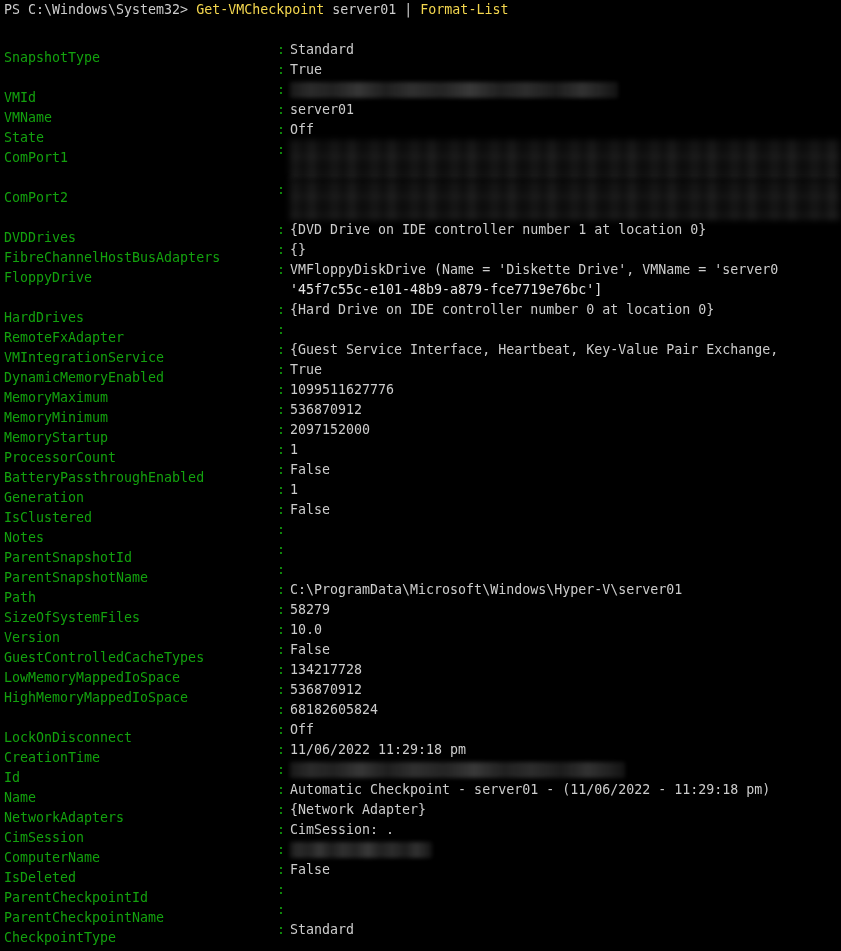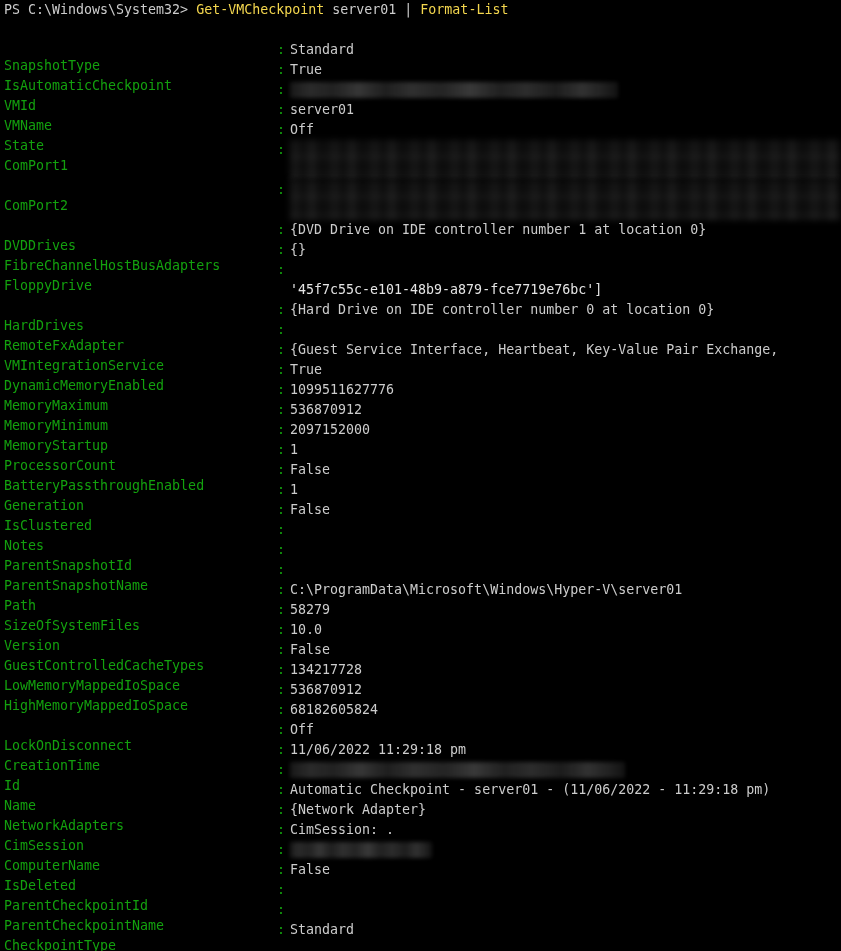--- a/index.html
+++ b/index.html
@@ -39,21 +39,21 @@
   .pipe { color: #cccccc; }
 
   .row {
     position: relative;
     height: 20px;
     white-space: pre;
   }
   .pname {
     position: absolute;
     left: 4px;
-    top: 16px;
+    top: 8px;
     color: #13a10e;
   }
   .colon {
     position: absolute;
     left: 277px;
     top: 0;
     color: #13a10e;
   }
   .pval {
     position: absolute;
@@ -104,29 +104,29 @@
 <body>
 
 <div id="terminal">
 
   <div class="line prompt-line"><span class="prompt-path">PS C:\Windows\System32&gt;</span><span> </span><span class="cmdlet">Get-VMCheckpoint</span><span> </span><span class="arg">server01</span><span> </span><span class="pipe">|</span><span> </span><span class="cmdlet">Format-List</span></div>
 
   <div class="blank"></div>
 
   <div id="rows">
       <div class="row"><span class="pname">SnapshotType</span><span class="colon">:</span><span class="pval">Standard</span></div>
-      <div class="row"><span class="pname">IsAutomaticCheckpoint</span><span class="colon">:</span><span class="pval">True</span></div>
+      <div class="row"><span class="colon">:</span><span class="pval">True</span></div>
       <div class="row"><span class="pname">VMId</span><span class="colon">:</span><span class="redact" style="left: 290px; width: 328px;"></span></div>
       <div class="row"><span class="pname">VMName</span><span class="colon">:</span><span class="pval">server01</span></div>
       <div class="row"><span class="pname">State</span><span class="colon">:</span><span class="pval">Off</span></div>
       <div class="row" style="height: 40px;"><span class="pname">ComPort1</span><span class="colon">:</span><div class="blurblock" style="left: 290px; top: 0px; width: 551px; height: 40px;"></div></div>
       <div class="row" style="height: 40px;"><span class="pname">ComPort2</span><span class="colon">:</span><div class="blurblock" style="left: 290px; top: 0px; width: 551px; height: 40px;"></div></div>
       <div class="row"><span class="pname">DVDDrives</span><span class="colon">:</span><span class="pval">{DVD Drive on IDE controller number 1 at location 0}</span></div>
       <div class="row"><span class="pname">FibreChannelHostBusAdapters</span><span class="colon">:</span><span class="pval">{}</span></div>
-      <div class="row"><span class="pname">FloppyDrive</span><span class="colon">:</span></div>
+      <div class="row"><span class="pname">FloppyDrive</span><span class="colon">:</span><span class="pval">VMFloppyDiskDrive (Name = 'Diskette Drive', VMName = 'server0</span></div>
       <div class="row"><span class="cont">'45f7c55c-e101-48b9-a879-fce7719e76bc']</span></div>
       <div class="row"><span class="pname">HardDrives</span><span class="colon">:</span><span class="pval">{Hard Drive on IDE controller number 0 at location 0}</span></div>
       <div class="row"><span class="pname">RemoteFxAdapter</span><span class="colon">:</span></div>
       <div class="row"><span class="pname">VMIntegrationService</span><span class="colon">:</span><span class="pval">{Guest Service Interface, Heartbeat, Key-Value Pair Exchange,</span></div>
       <div class="row"><span class="pname">DynamicMemoryEnabled</span><span class="colon">:</span><span class="pval">True</span></div>
       <div class="row"><span class="pname">MemoryMaximum</span><span class="colon">:</span><span class="pval">1099511627776</span></div>
       <div class="row"><span class="pname">MemoryMinimum</span><span class="colon">:</span><span class="pval">536870912</span></div>
       <div class="row"><span class="pname">MemoryStartup</span><span class="colon">:</span><span class="pval">2097152000</span></div>
       <div class="row"><span class="pname">ProcessorCount</span><span class="colon">:</span><span class="pval">1</span></div>
       <div class="row"><span class="pname">BatteryPassthroughEnabled</span><span class="colon">:</span><span class="pval">False</span></div>

